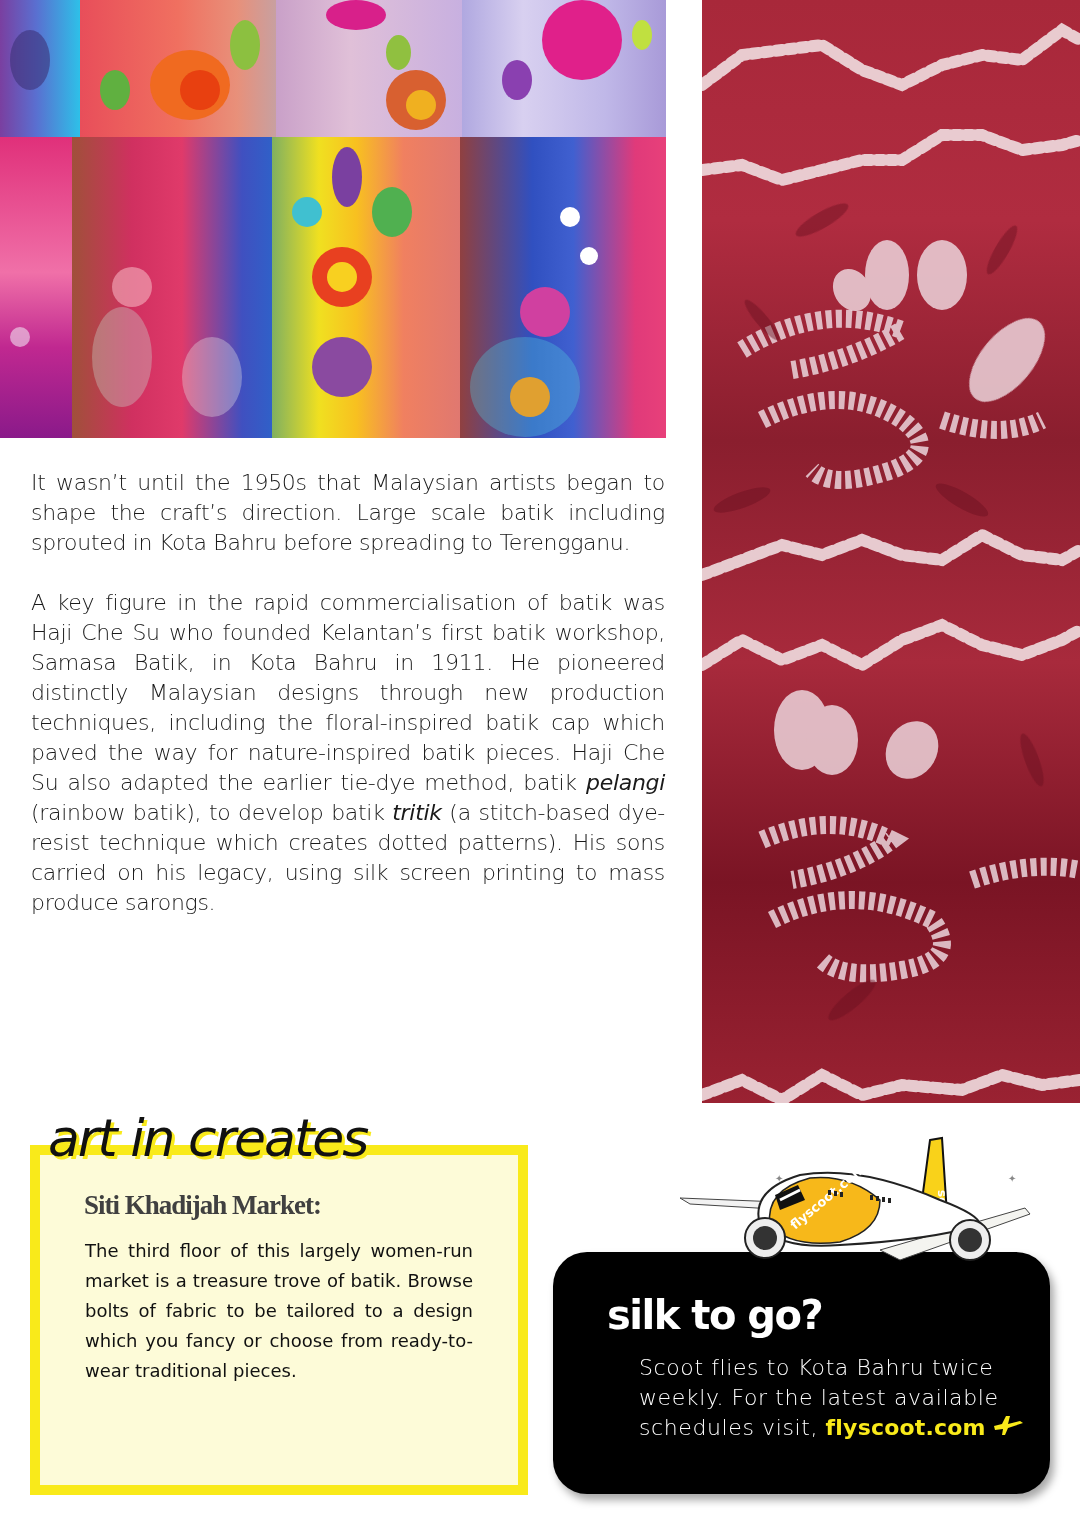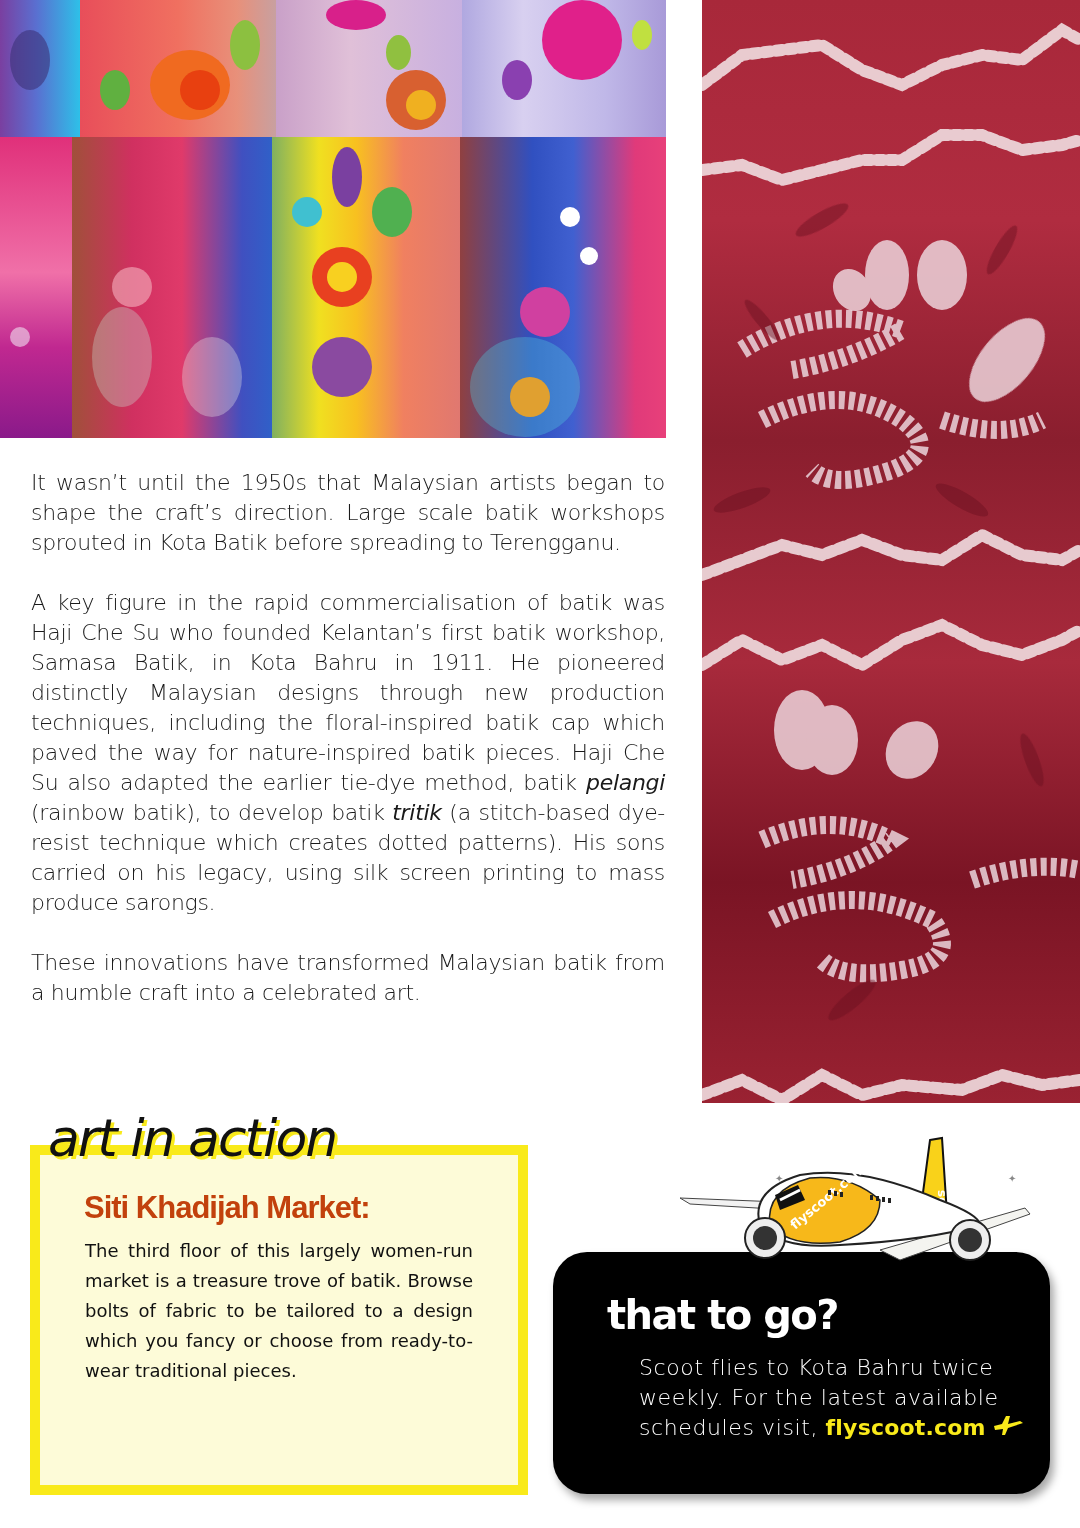--- a/index.html
+++ b/index.html
@@ -47,22 +47,22 @@
     background: #fdfbd8; border: 10px solid #f9ea1a;
   }
   .action-title {
     position: absolute; left: 48px; top: 1108px;
     font-family: "DejaVu Sans", sans-serif; font-style: italic; font-weight: 400;
     font-size: 52px; letter-spacing: -2px; color: #111;
     text-shadow: 3px 3px 0 #f9ea1a;
   }
   .action-heading {
     position: absolute; left: 84px; top: 1190px;
-    font-family: Liberation Sans, sans-serif; font-weight: 700; font-size: 31px;
-    letter-spacing: -1px; color: #c2410c;
+    font-family: Liberation Serif, serif; font-weight: 700; font-size: 27px;
+    letter-spacing: -1px; color: #404040;
   }
   .action-body {
     position: absolute; left: 85px; top: 1236px; width: 388px;
     font-family: "DejaVu Sans", sans-serif; font-size: 18px; line-height: 30px;
     text-align: justify; color: #111;
   }
 
   
   .cta-card {
     position: absolute; left: 553px; top: 1252px; width: 497px; height: 242px;
@@ -170,27 +170,26 @@
       <ellipse cx="300" cy="250" rx="7" ry="28" transform="rotate(30 300 250)"></ellipse>
       <ellipse cx="40" cy="500" rx="8" ry="30" transform="rotate(70 40 500)"></ellipse>
       <ellipse cx="260" cy="500" rx="8" ry="30" transform="rotate(-60 260 500)"></ellipse>
       <ellipse cx="150" cy="1000" rx="8" ry="30" transform="rotate(50 150 1000)"></ellipse>
       <ellipse cx="330" cy="760" rx="7" ry="28" transform="rotate(-20 330 760)"></ellipse>
     </g>
   </svg>
 </div>
 
 <div class="article">
-  <p>It wasn’t until the 1950s that Malaysian artists began to shape the craft’s direction. Large scale batik workshops sprouted in Kota Batik before spreading to Terengganu.</p>
+  <p>It wasn’t until the 1950s that Malaysian artists began to shape the craft’s direction. Large scale batik including sprouted in Kota Bahru before spreading to Terengganu.</p>
   <p><span>A key figure in the rapid commercialisation of batik was Haji Che Su who founded Kelantan’s first batik workshop, Samasa Batik, in Kota Bahru in 1911. He pioneered distinctly Malaysian designs through new production techniques, including the floral-inspired batik cap which paved the way for nature-inspired batik pieces. Haji Che Su also adapted the earlier tie-dye method, batik </span><em>pelangi</em><span> (rainbow batik), to develop batik </span><em>tritik</em><span> (a stitch-based dye-resist technique which creates dotted patterns). His sons carried on his legacy, using silk screen printing to mass produce sarongs.</span></p>
-  <p>These innovations have transformed Malaysian batik from a humble craft into a celebrated art.</p>
 </div>
 
 <div class="action-box"></div>
-<div class="action-title">art in action</div>
+<div class="action-title">art in creates</div>
 <div class="action-heading">Siti Khadijah Market:</div>
 <div class="action-body">The third floor of this largely women-run market is a treasure trove of batik. Browse bolts of fabric to be tailored to a design which you fancy or choose from ready-to-wear traditional pieces.</div>
 
 <div class="cta-card"></div>
 
 <svg class="airplane" viewBox="0 0 360 140">
 
   <path d="M250 10 L262 8 L268 100 L238 100 Z" fill="#f9d21a" stroke="#111" stroke-width="2"></path>
   <text x="258" y="60" font-size="12" font-weight="700" fill="#fff" transform="rotate(88 258 60)" font-family="DejaVu Sans, sans-serif">scoot</text>
 
@@ -217,16 +216,16 @@
 
   <circle cx="85" cy="108" r="20" fill="#eee" stroke="#222" stroke-width="2"></circle>
   <circle cx="85" cy="108" r="12" fill="#333"></circle>
   <circle cx="290" cy="110" r="20" fill="#eee" stroke="#222" stroke-width="2"></circle>
   <circle cx="290" cy="110" r="12" fill="#333"></circle>
 
   <text x="95" y="52" font-size="10" fill="#888">✦</text>
   <text x="328" y="52" font-size="10" fill="#888">✦</text>
 </svg>
 
-<div class="cta-title">that to go?</div>
+<div class="cta-title">silk to go?</div>
 <div class="cta-body"><span>Scoot flies to Kota Bahru twice weekly. For the latest available schedules visit, </span><a class="cta-link">flyscoot.com</a><span class="plane-glyph"><svg width="32" height="22" viewBox="0 0 32 22">
         <path d="M2 12 L10 10 L14 2 L18 2 L16 10 L28 7 L31 9 L16 14 L13 21 L10 21 L11 15 L3 16 Z" fill="#f9ea1a"></path>
       </svg></span></div>
 
 </body></html>

